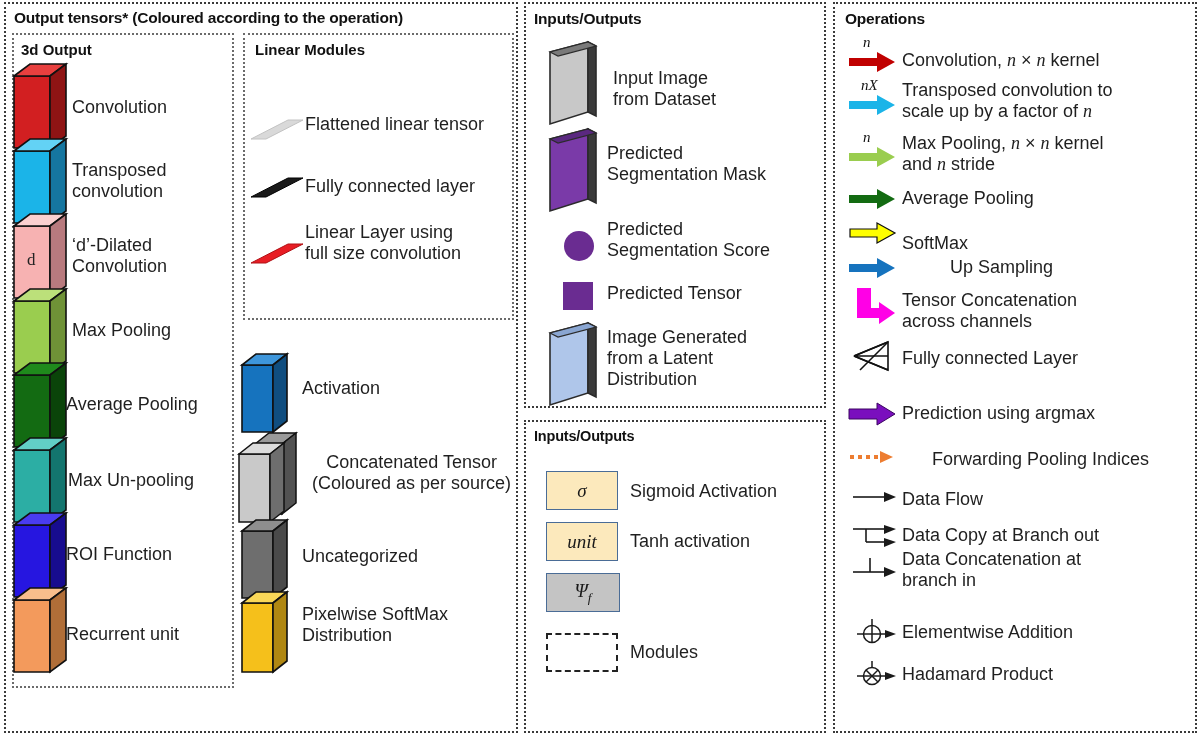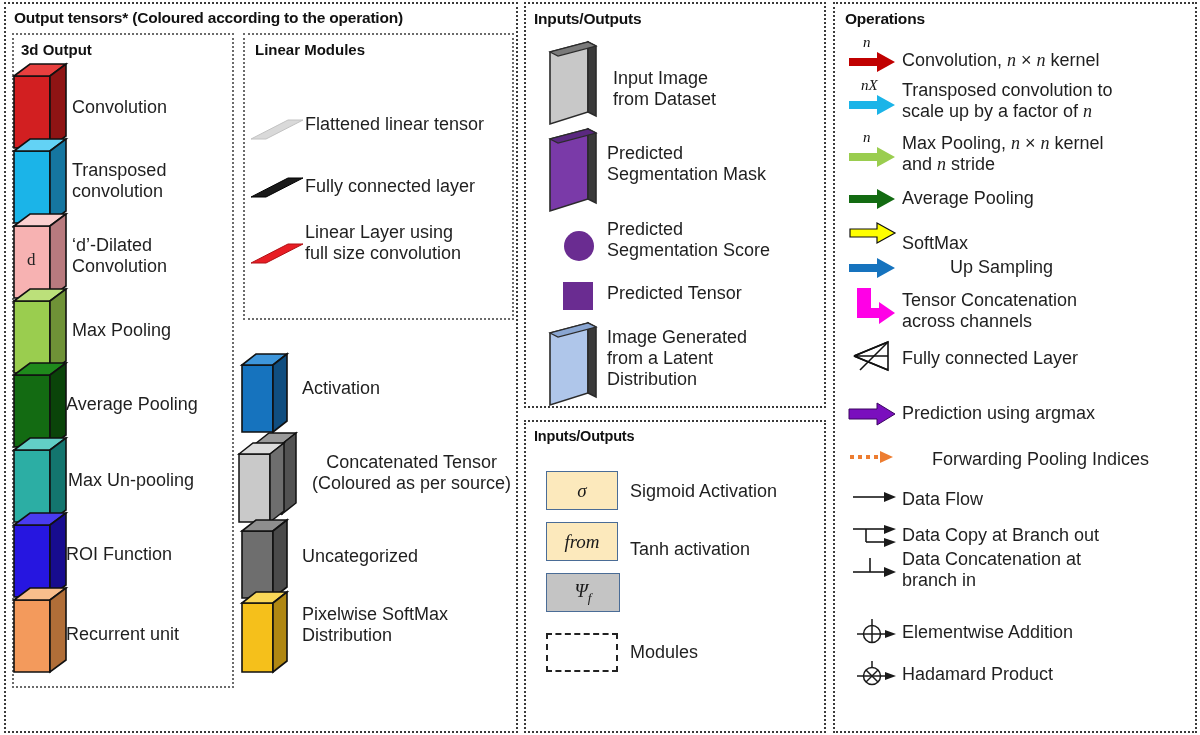--- a/index.html
+++ b/index.html
@@ -305,23 +305,23 @@
   <div class="lbl" style="left:607px; top:327px;">Image Generated
 from a Latent
 Distribution</div>
 
   <div class="actbox" style="left:546px; top:471px; width:72px; height:39px; background:#FCE9BC;">
     <span>σ</span>
   </div>
   <div class="lbl" style="left:630px; top:481px;">Sigmoid Activation</div>
 
   <div class="actbox" style="left:546px; top:522px; width:72px; height:39px; background:#FCE9BC;">
-    <span>from</span>
-  </div>
-  <div class="lbl" style="left:630px; top:531px;margin-top:8px;">Tanh activation</div>
+    <span>unit</span>
+  </div>
+  <div class="lbl" style="left:630px; top:531px;">Tanh activation</div>
 
   <div class="actbox" style="left:546px; top:573px; width:74px; height:39px; background:#C4C4C4;">
     <span><span>Ψ</span><sub>f</sub></span>
   </div>
 
   <div class="actbox dashed" style="left:546px; top:633px; width:72px; height:39px; background:#ffffff;">
     <span></span>
   </div>
   <div class="lbl" style="left:630px; top:642px;">Modules</div>
 

